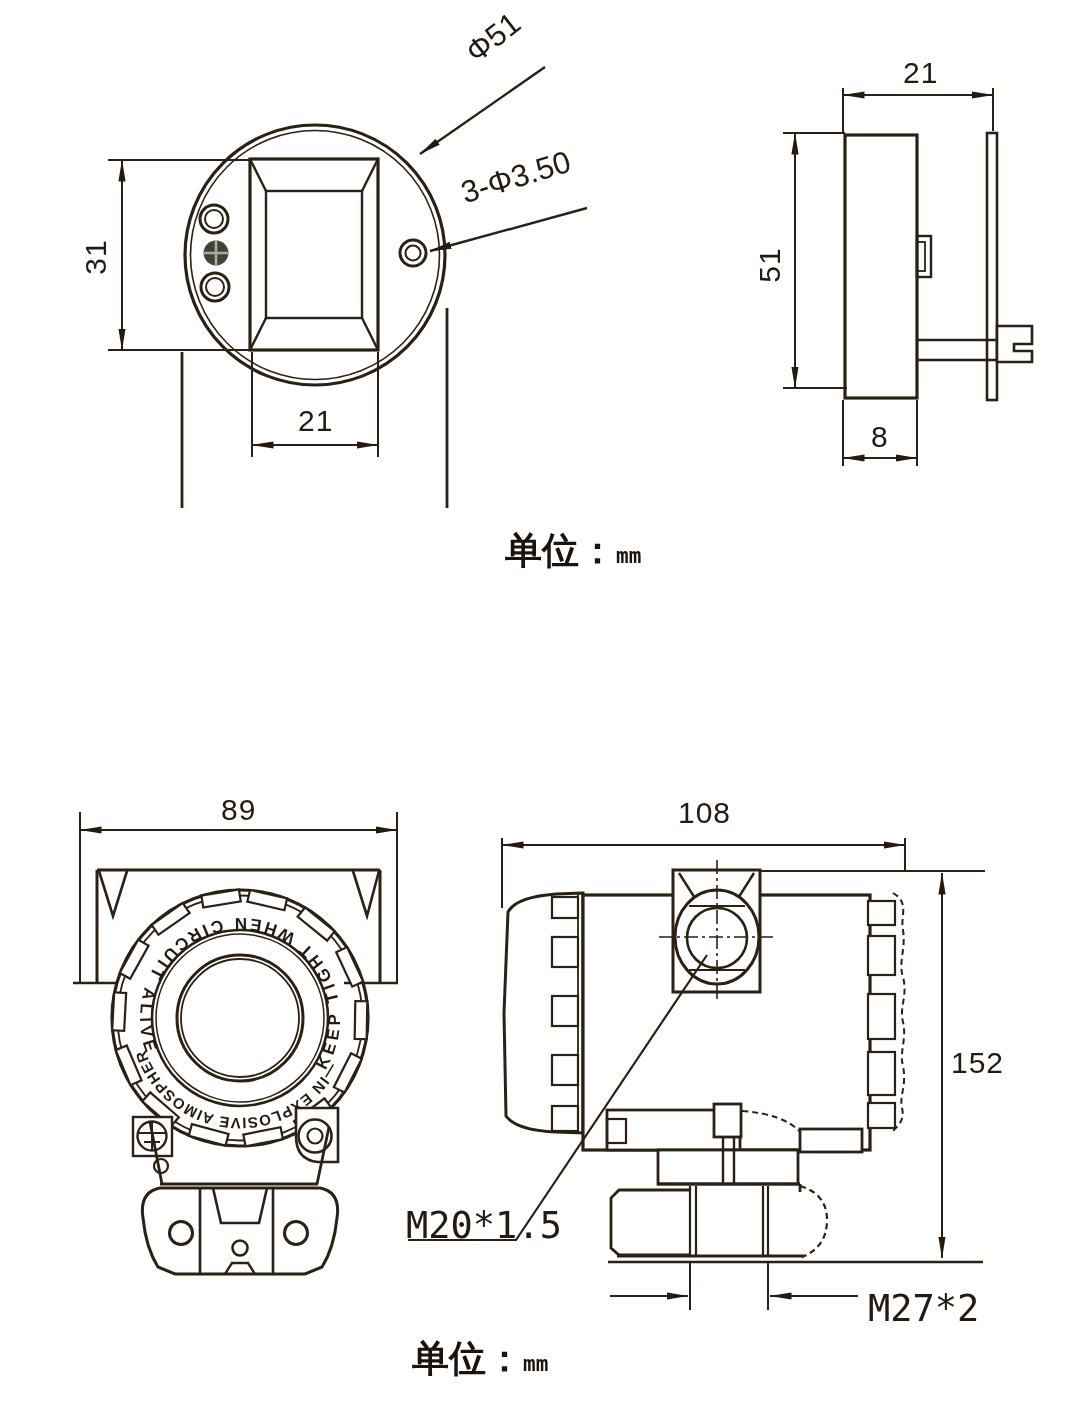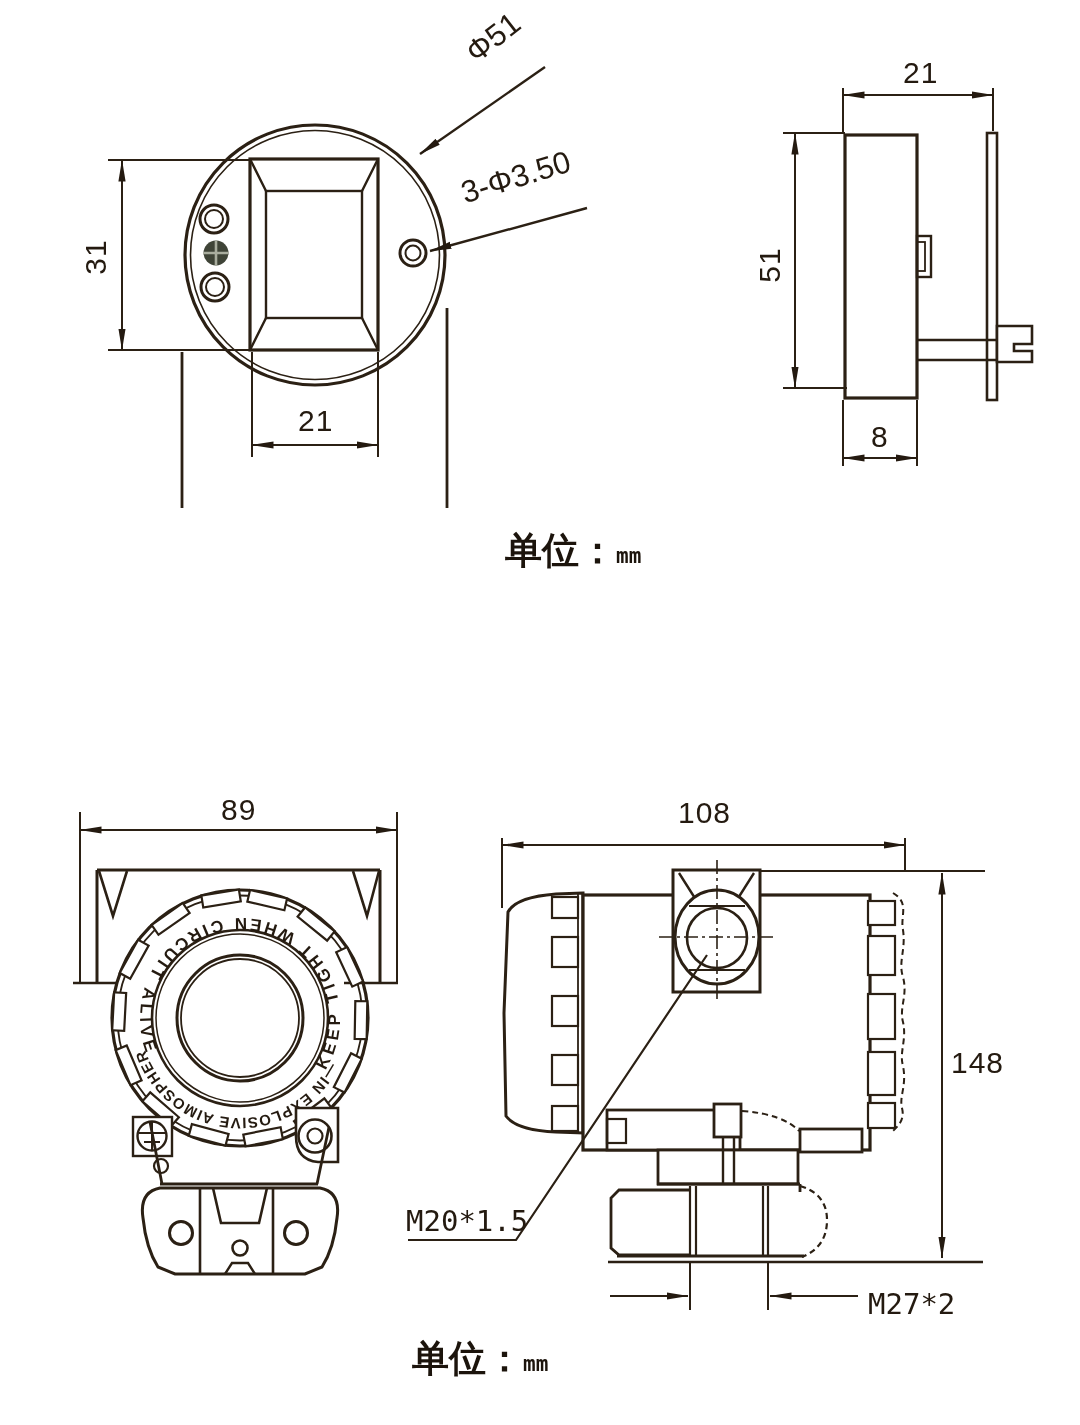--- a/index.html
+++ b/index.html
@@ -1,21 +1,21 @@
 <!DOCTYPE html>
 <html><head>
 <meta charset="utf-8">
 <style>
   html,body{margin:0;padding:0;background:#fff;}
   .canvas{position:relative;width:1080px;height:1425px;background:#ffffff;overflow:hidden;
           font-family:"Liberation Sans", sans-serif;color:#241a10;}
   .canvas svg{position:absolute;left:0;top:0;}
   .lbl{position:absolute;font-size:30px;color:#241a10;letter-spacing:1px;white-space:nowrap;}
   .lbl.rot90{transform:rotate(-90deg);transform-origin:center center;}
-  .lbl.mono{font-family:"DejaVu Sans Mono", monospace;font-size:29px;letter-spacing:0;}
+  .lbl.mono{font-family:"DejaVu Sans Mono", monospace;font-size:37px;letter-spacing:0;}
   .callout{position:absolute;font-size:30px;white-space:nowrap;color:#241a10;}
   .units{position:absolute;white-space:nowrap;color:#1c140c;}
   .units .cjk{font-size:37px;font-weight:600;font-family:Liberation Serif, serif;text-align:right;}
   .units .val{font-size:21px;font-family:"DejaVu Sans Mono", monospace;font-weight:600;}
   .title{position:absolute;font-size:40px;font-weight:700;color:#111;white-space:nowrap;
          font-family:"Liberation Sans", sans-serif;}
   .ringA{font-family:"Liberation Sans", sans-serif;font-weight:700;font-size:17px;letter-spacing:4.2px;fill:#241a10;}
   .ringB{font-family:"Liberation Sans", sans-serif;font-weight:700;font-size:15px;letter-spacing:1px;fill:#241a10;}
   svg *{vector-effect:none;}
 </style>
@@ -269,21 +269,21 @@
 <div class="lbl rot90" style="left:752px;top:248px;">51</div>
 <div class="lbl" style="left:871px;top:420px;">8</div>
 
 <div class="units" style="left:505px;top:526px;">
   <span class="cjk">单位：</span><span class="val">mm</span>
 </div>
 
 
 <div class="lbl" style="left:221px;top:793px;">89</div>
 <div class="lbl" style="left:678px;top:796px;">108</div>
-<div class="lbl" style="left:951px;top:1046px;">148</div>
+<div class="lbl" style="left:951px;top:1046px;">152</div>
 <div class="lbl mono" style="left:406px;top:1204px;">M20*1.5</div>
 <div class="lbl mono" style="left:868px;top:1280px;margin-top:7px;">M27*2</div>
 
 <div class="units" style="left:412px;top:1334px;">
   <span class="cjk">单位：</span><span class="val">mm</span>
 </div>
 
 </div>
 
 </body></html>

